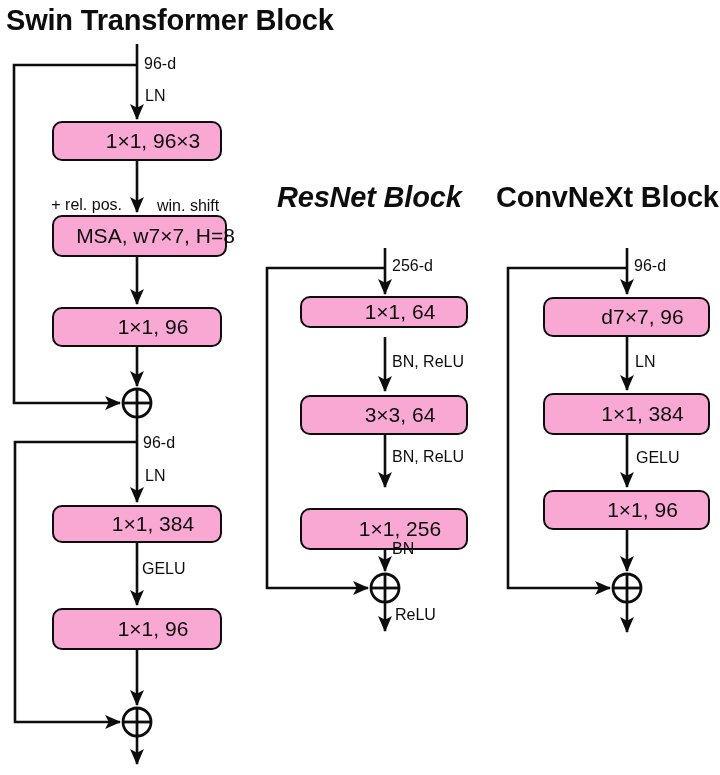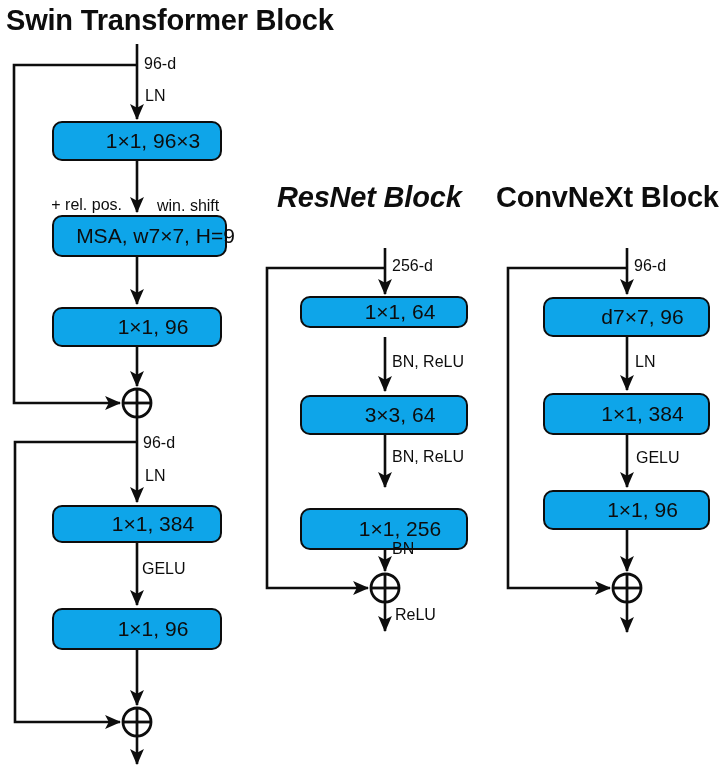--- a/index.html
+++ b/index.html
@@ -6,21 +6,21 @@
   .canvas{
     position:relative;width:720px;height:775px;background:#ffffff;
     font-family:"Liberation Sans",sans-serif;color:#0d0d0d;overflow:hidden;
   }
   .wires{position:absolute;left:0;top:0;width:720px;height:775px;}
   .title{
     position:absolute;font-weight:bold;font-size:29px;line-height:27px;
     letter-spacing:-0.2px;white-space:nowrap;
   }
   .node{
-    position:absolute;box-sizing:border-box;background:#0ea5e9;
+    position:absolute;box-sizing:border-box;background:#f9a8d4;
     border:2.5px solid #0d0d0d;border-radius:10px;
     display:flex;align-items:center;justify-content:center;
     font-size:21px;white-space:nowrap;padding-left:32px;
   }
   .lbl{position:absolute;font-size:16px;line-height:18px;white-space:nowrap;}
   .lbl.r{text-align:right;}
 </style>
 </head>
 <body>
 
@@ -84,21 +84,21 @@
   <div class="title" style="left:6px;top:7px;">Swin Transformer Block</div>
 
   <div class="lbl" style="left:144px;top:55px;">96-d</div>
   <div class="lbl" style="left:145px;top:87px;">LN</div>
 
   <div class="node" style="left:52px;top:121px;width:170px;height:40px;">1×1, 96×3</div>
 
   <div class="lbl r" style="left:48px;top:196px;width:74px;">+ rel. pos.</div>
   <div class="lbl" style="left:157px;top:197px;">win. shift</div>
 
-  <div class="node" style="left:52px;top:215px;width:175px;height:42px;">MSA, w7×7, H=9</div>
+  <div class="node" style="left:52px;top:215px;width:175px;height:42px;">MSA, w7×7, H=8</div>
 
   <div class="node" style="left:52px;top:307px;width:170px;height:40px;">1×1, 96</div>
 
   <div class="lbl" style="left:143px;top:434px;">96-d</div>
   <div class="lbl" style="left:145px;top:467px;">LN</div>
 
   <div class="node" style="left:52px;top:505px;width:170px;height:38px;">1×1, 384</div>
 
   <div class="lbl" style="left:142px;top:560px;">GELU</div>
 

